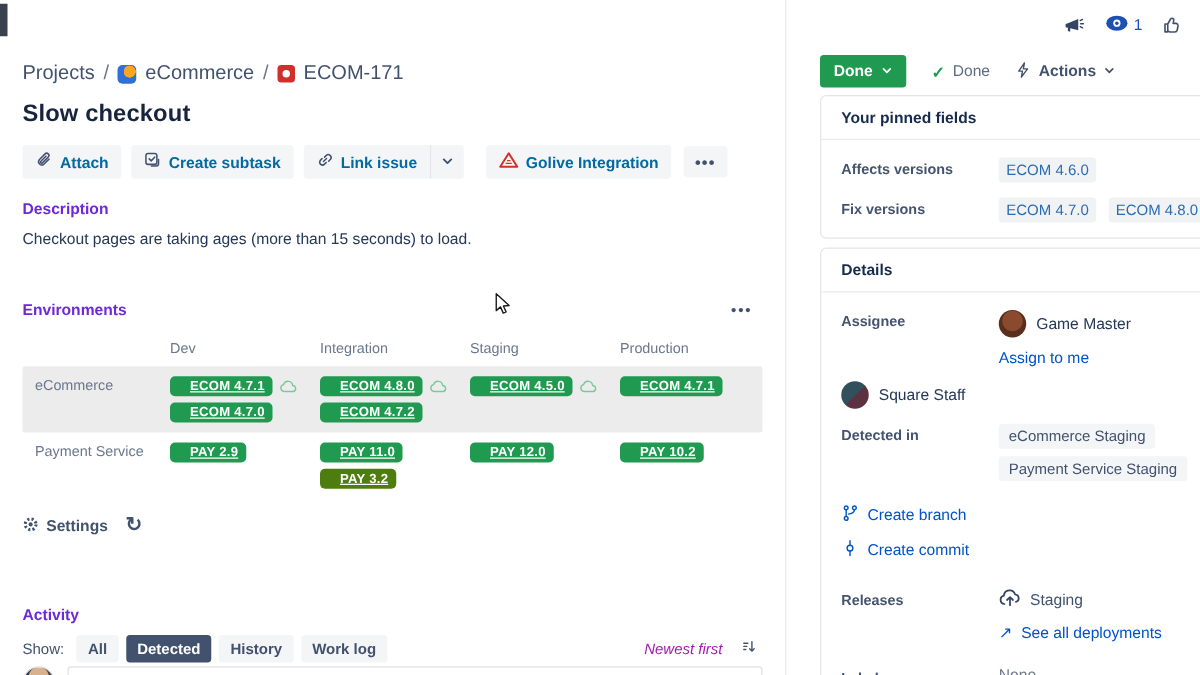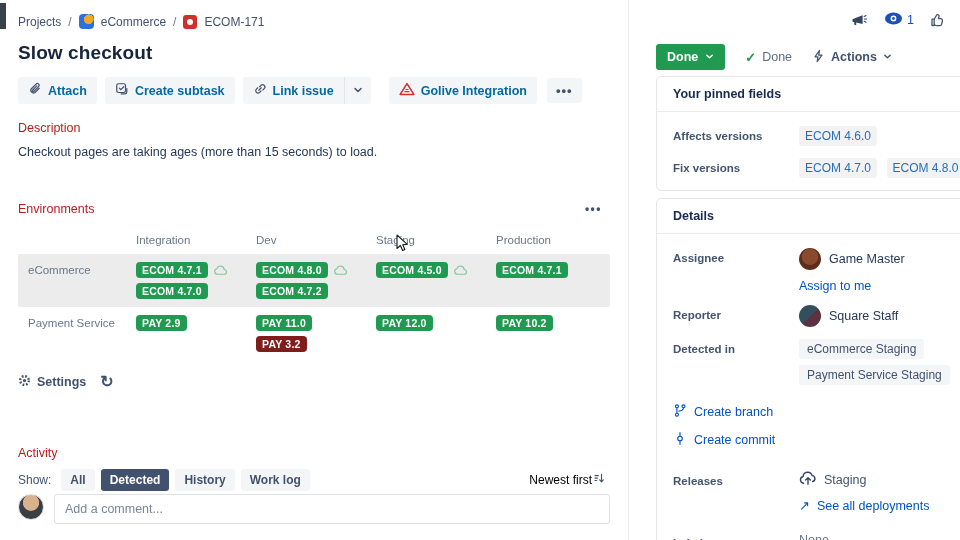--- a/index.html
+++ b/index.html
@@ -5,21 +5,21 @@
   * { margin:0; padding:0; box-sizing:border-box; }
   html,body { width:960px; height:540px; overflow:hidden; background:#fff;
     font-family:"Liberation Sans", sans-serif; color:#172b4d; }
   .page { position:relative; width:960px; height:540px; }
 
   .corner-artifact { position:absolute; left:0; top:3px; width:6px; height:26px; background:#39414d; }
 
   
   .left-col { position:absolute; left:0; top:0; width:628px; height:540px; padding:14px 18px 0 18px; }
 
-  .breadcrumb { display:flex; align-items:center; gap:7px; font-size:12px; color:#42526e; }
+  .breadcrumb { display:flex; align-items:center; gap:7px; font-size:16px; color:#42526e;margin-top:36px; }
   .crumb { cursor:pointer; }
   .crumb-sep { color:#6b778c; }
   .proj-avatar { width:15px; height:15px; border-radius:4px;
     background:radial-gradient(circle at 65% 35%, #f5a623 0 34%, #2f6fd8 36%); display:inline-block; }
   .bug-avatar { width:14px; height:14px; border-radius:3px; background:#d0302b; position:relative; display:inline-block; }
   .bug-avatar::after { content:""; position:absolute; left:4px; top:4px; width:6px; height:6px; border-radius:50%; background:#fff; }
 
   .page-title { font-size:19px; font-weight:700; color:#17243d; margin-top:13px; letter-spacing:.1px; }
 
   .toolbar { display:flex; align-items:center; margin-top:13px; }
@@ -28,54 +28,54 @@
     font-family:"Liberation Sans", sans-serif; }
   .tbtn + .tbtn { margin-left:8px; }
   .split { display:flex; margin-left:8px; }
   .split .tbtn { margin-left:0; border-radius:3px 0 0 3px; }
   .split .tbtn-caret { background:#f4f5f7; border:none; border-left:1px solid #e3e5e8; border-radius:0 3px 3px 0;
     padding:5px 8px; cursor:pointer; display:flex; align-items:center; }
   .gap-lg { margin-left:18px !important; }
   .more-btn { background:#f4f5f7; border:none; border-radius:3px; padding:5px 9px; font-size:13px; font-weight:700;
     color:#42526e; cursor:pointer; letter-spacing:1px; margin-left:10px; }
 
-  .section-label { font-size:12.5px; font-weight:400; color:#b91c1c; }
+  .section-label { font-size:12.5px; font-weight:700; color:#6d28d9; }
   .desc-block { margin-top:17px; }
   .desc-text { margin-top:10px; font-size:12.5px; color:#253858; }
 
   .env-block { margin-top:43px; }
   .env-head { display:flex; justify-content:space-between; align-items:center; padding-right:8px; }
   .env-more { color:#42526e; font-weight:700; letter-spacing:1.5px; font-size:12px; cursor:pointer; }
 
   .env-table { margin-top:14px; font-size:11.5px; }
   .env-grid { display:grid; grid-template-columns:118px 120px 120px 120px 114px; }
   .env-colhead { color:#6b778c; font-size:11.5px; padding:4px 0 8px 0; }
   .env-row { border-radius:2px; }
   .env-row.highlight { background:#ececec; }
   .env-rowname { color:#6b778c; font-size:11.5px; padding:10px 0 0 10px; }
   .env-cell { padding:8px 0; display:flex; flex-direction:column; gap:5px; align-items:flex-start; }
   .chipline { display:flex; align-items:center; gap:5px; }
-  .chip { display:inline-block; border-radius:4px; padding:2px 6px 2px 6px; font-size:10.5px; font-weight:700;
-    color:#fff; cursor:pointer; letter-spacing:.2px; }
+  .chip { display:inline-block; border-radius:4px; padding:2px 6px 2px 16px; font-size:10.5px; font-weight:700;
+    color:#fff; cursor:pointer; letter-spacing:.2px;text-decoration:underline; }
   .chip.green { background:#1f9a50; }
-  .chip.red { background:#7f1d1d; }
+  .chip.red { background:#4d7c0f; }
   .cloud { display:inline-flex; }
 
   .env-footer { margin-top:14px; display:flex; align-items:flex-start; gap:14px; }
   .settings-btn { display:flex; align-items:center; gap:6px; background:none; border:none; font-size:12.5px;
     color:#42526e; font-weight:600; cursor:pointer; font-family:"Liberation Sans", sans-serif; }
   .refresh-btn { background:none; border:none; color:#42526e; font-size:16px; font-weight:700; cursor:pointer; line-height:1; }
 
   .activity-block { margin-top:56px; }
   .show-row { margin-top:9px; display:flex; align-items:center; font-size:12px; color:#42526e; }
   .show-label { margin-right:10px; }
   .filter-btn { background:#f4f5f7; border:none; border-radius:3px; padding:4px 9px; font-size:12px; font-weight:600;
     color:#42526e; cursor:pointer; margin-right:6px; font-family:"Liberation Sans", sans-serif; }
   .filter-btn.selected { background:#42526e; color:#fff; }
-  .sort-ctl { margin-left:auto; display:flex; align-items:center; gap:1px; color:#000000; font-size:12px; cursor:pointer; padding-right:4px; }
+  .sort-ctl { margin-left:auto; display:flex; align-items:center; gap:15px; color:#a21caf; font-size:12px; cursor:pointer; padding-right:4px;font-style:italic; }
 
   .comment-row { margin-top:3px; display:flex; align-items:flex-start; gap:10px; }
   .avatar { border-radius:50%; flex:none; }
   .avatar.me { width:26px; height:26px;
     background:radial-gradient(circle at 50% 32%, #d9b18c 0 38%, #3a3f46 42%); border:1px solid #e0e0e0; }
   .comment-input { flex:1; height:30px; border:1px solid #dfe1e6; border-radius:3px; padding:0 10px;
     font-size:12.5px; color:#172b4d; font-family:"Liberation Sans", sans-serif; background:#fff; }
   .comment-input::placeholder { color:#7a869a; }
 
   
@@ -186,22 +186,22 @@
 
     <div class="env-block">
       <div class="env-head">
         <span class="section-label">Environments</span>
         <span class="env-more">•••</span>
       </div>
 
       <div class="env-table">
         <div class="env-grid">
           <div class="env-colhead"></div>
+          <div class="env-colhead">Dev</div>
           <div class="env-colhead">Integration</div>
-          <div class="env-colhead">Dev</div>
           <div class="env-colhead">Staging</div>
           <div class="env-colhead">Production</div>
         </div>
 
         <div class="env-grid env-row highlight">
           <div class="env-rowname">eCommerce</div>
           <div class="env-cell">
             <span class="chipline">
               <span class="chip green">ECOM 4.7.1</span>
               <span class="cloud">
@@ -383,21 +383,20 @@
           <div class="field-value">
             <span class="person">
               <span class="avatar sm gm"></span>
               <span>Game Master</span>
             </span>
             <div style="margin-top:9px;"><a class="link">Assign to me</a></div>
           </div>
         </div>
 
         <div class="field-row">
-          <div class="field-label">Reporter</div>
           <div class="field-value">
             <span class="person">
               <span class="avatar sm ss"></span>
               <span>Square Staff</span>
             </span>
           </div>
         </div>
 
         <div class="field-row">
           <div class="field-label">Detected in</div>

